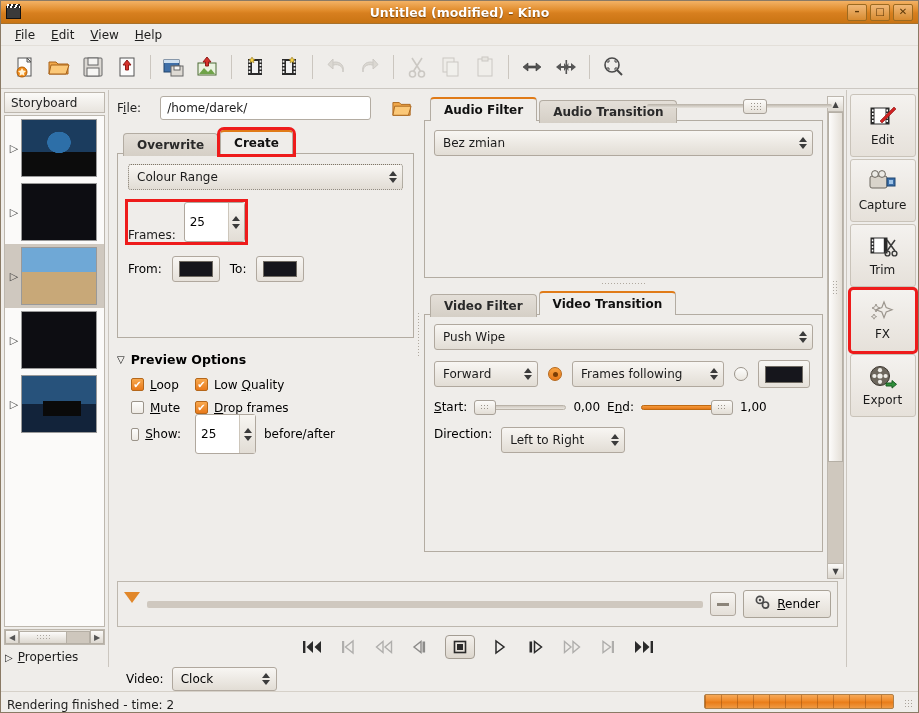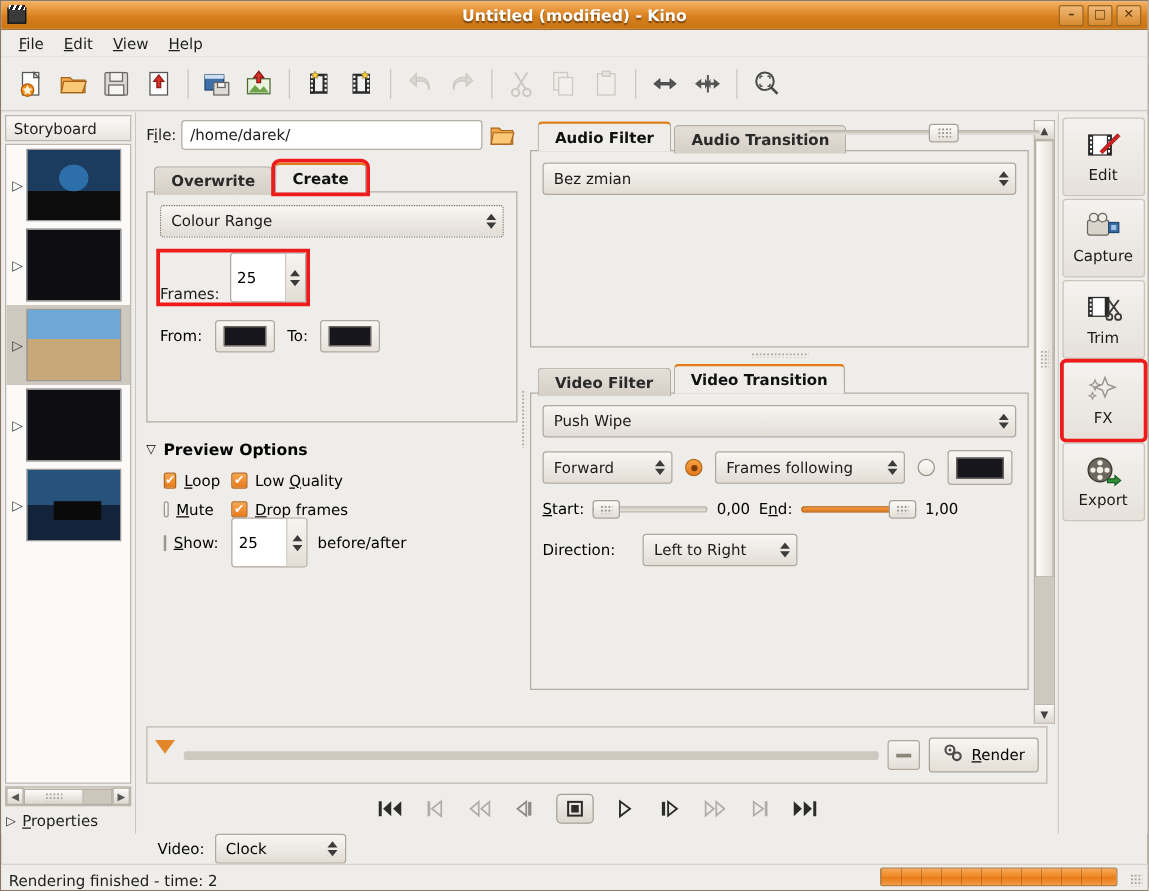--- a/index.html
+++ b/index.html
@@ -194,21 +194,21 @@
     height: 12px; display:flex;align-items:center;justify-content:center;
   }
   .hsplit .dots{
     height:4px;width:46px;
     background-image: radial-gradient(#b0a99f 42%, transparent 43%);
     background-size: 3px 3px;
   }
   .right-col{ flex:1; display:flex; flex-direction:column; padding: 6px 0 0 0; min-width:0;}
 
   
-  .file-row { display: flex; align-items: center; gap: 4px; margin-bottom: 9px; }
+  .file-row { display: flex; align-items: center; gap: 19px; margin-bottom: 9px; }
   .file-row label { font-size: 12px; color:#1d1d1d;}
   .txtinput {
     flex: 1; height: 24px;
     border: 1px solid #b3aca2; border-radius: 3px;
     background: #fff; padding: 0 6px;
     display: flex; align-items: center;
     font-size: 12px; color: #1b1b1b;
   }
   .folder-btn { width: 24px; height: 24px; display:flex;align-items:center;justify-content:center;}
 
@@ -282,21 +282,21 @@
   .po-rows { margin-left: 14px; margin-top: 6px; }
   .po-row { display:flex; align-items:center; height:23px; }
   .chk {
     width:13px;height:13px;border:1px solid #9b948a;border-radius:2px;
     background: linear-gradient(to bottom,#fdfdfc,#eeeae4);
     margin-right:6px; display:flex;align-items:center;justify-content:center;
   }
   .chk.on { background: linear-gradient(to bottom,#f8a84e,#e8791b); border-color:#b5671a;}
   .chk.on::after { content:"✔"; color:#fff; font-size:10px; line-height:1; }
   .po-row .t { font-size:12px; margin-right: 14px; white-space:nowrap;}
-  .po-col1 { width: 54px; display:flex; align-items:center;}
+  .po-col1 { width: 64px; display:flex; align-items:center;}
 
   
   .rnb { display:flex; flex-direction:column; min-height:0;}
   .rnb .nb-body { padding: 9px; }
   .audio-body { height: 158px; }
   .video-body { height: 238px; }
 
   .radio {
     width: 14px;height:14px;border-radius:50%;
     border:1px solid #9b948a;background:linear-gradient(to bottom,#fdfdfc,#eae6df);
@@ -311,21 +311,21 @@
   .slider { width:92px; height:14px; position:relative; display:flex; align-items:center;}
   .slider .track { position:absolute; left:0; right:0; height:5px; border-radius:3px;
      background: linear-gradient(to bottom,#cfc9c0,#e9e5df); border:1px solid #b9b2a8;}
   .slider .fill { position:absolute; left:0; height:5px; border-radius:3px;
      background: linear-gradient(to bottom,#f49a3c,#e4791a); border:1px solid #c06a12;}
   .slider .handle { position:absolute; width:22px;height:15px;border-radius:3px;
      background:linear-gradient(to bottom,#fcfbf9,#e3ded6); border:1px solid #a8a198;
      display:flex;align-items:center;justify-content:center;}
   .slider .handle .g{ width:10px;height:7px;
     background-image: radial-gradient(#9a948b 40%, transparent 41%); background-size:3px 3px;}
-  .dir-row { display:flex; align-items:center; gap:22px; margin-top:13px; font-size:12px;}
+  .dir-row { display:flex; gap:9px; margin-top:13px; font-size:12px;}
 
   
   .vscroll {
     width: 17px; background:#e4e0d9; border:1px solid #bdb7ae;
     display:flex; flex-direction:column; align-items:center; margin: 6px 2px 0 4px;
   }
   .vs-arrow{ width:15px;height:15px;display:flex;align-items:center;justify-content:center;
     background:linear-gradient(to bottom,#fbfaf8,#ddd8d0); border-bottom:1px solid #bdb7ae; font-size:8px;color:#444;}
   .vs-thumb{ width:15px; background: linear-gradient(to right,#fdfcfb,#e4dfd7);
     border:1px solid #b5afa5; display:flex;align-items:center;justify-content:center;}

